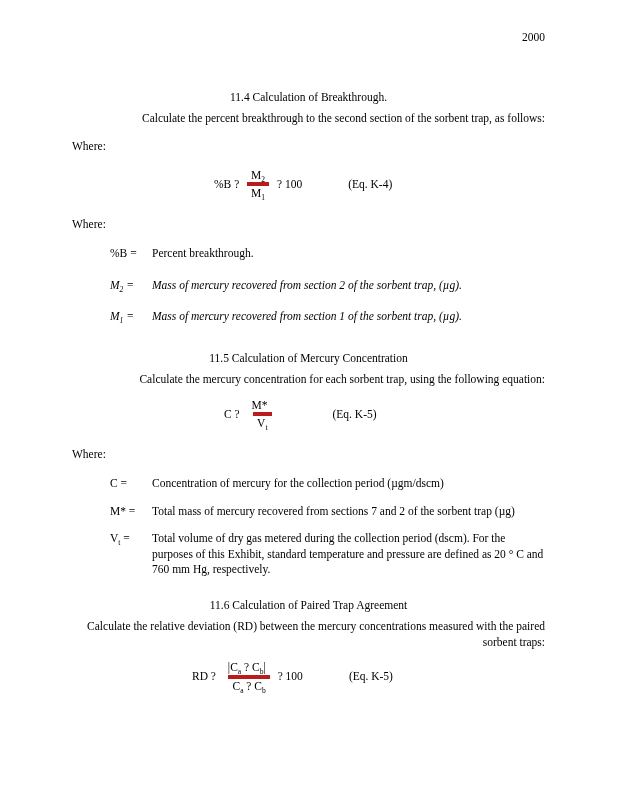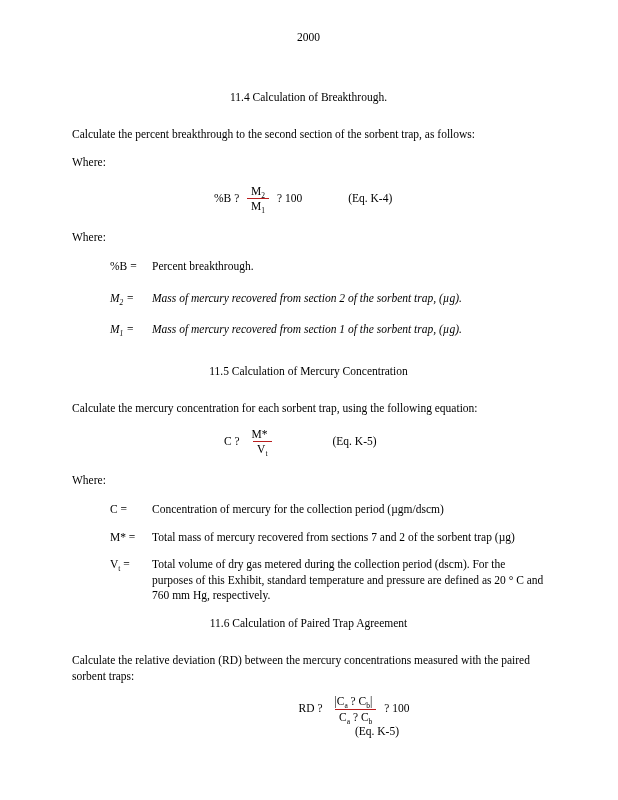--- a/index.html
+++ b/index.html
@@ -4,36 +4,36 @@
 <style>
   * { box-sizing: border-box; }
   html, body { margin: 0; padding: 0; background: #ffffff; }
   .page {
     width: 618px; height: 800px; margin: 0 auto; background: #ffffff; color: #000;
     font-family: "Liberation Serif", "DejaVu Serif", serif;
     font-size: 11.5px; line-height: 1.35;
     padding: 30px 73px 20px 72px; overflow: hidden; position: relative;
   }
   p { margin: 0; }
-  .pgnum { text-align: center; }
+  .pgnum { text-align: right; }
   .heading { text-align: center; }
   .h114 { margin-top: 44px; }
   .h115 { margin-top: 26px; }
-  .h116 { margin-top: 12px; }
-  .intro { margin-top: 22px; }
+  .h116 { margin-top: 20px; }
+  .intro { margin-top: 6px; text-align: right; }
   .where { margin-top: 12px; }
   .where2 { margin-top: 16px; }
   .eq-row { display: flex; align-items: center; }
   .eq4 { margin-top: 14px; margin-left: 142px; }
   .eq5 { margin-top: 10px; margin-left: 152px; }
-  .eq6 { margin-top: 10px; margin-left: 91px; flex-direction: column; }
+  .eq6 { margin-top: 10px; margin-left: 120px; }
   .eq-body { display: inline-flex; align-items: center; white-space: pre; }
   .frac { display: inline-flex; flex-direction: column; align-items: flex-end; margin: 0 5px; text-align: center; }
   .frac .num, .frac .den { padding: 0 4px; line-height: 1.25; white-space: pre; }
-  .frac .den { border-top: 1px solid #b91c1c; }
+  .frac .den { border-top: 4px solid #b91c1c; }
   .eq-tag { margin-left: 46px; }
   .eq-tag.t5 { margin-left: 56px; }
   sub { font-size: 7.5px; line-height: 0; }
   .def { display: flex; margin-left: 38px; }
   .def.first { margin-top: 14px; }
   .def.gap16 { margin-top: 16px; font-style: italic; }
   .def.gap12 { margin-top: 12px; }
   .def-term { width: 42px; flex-shrink: 0; white-space: pre; }
   .def-text { flex: 1; }
 </style>

